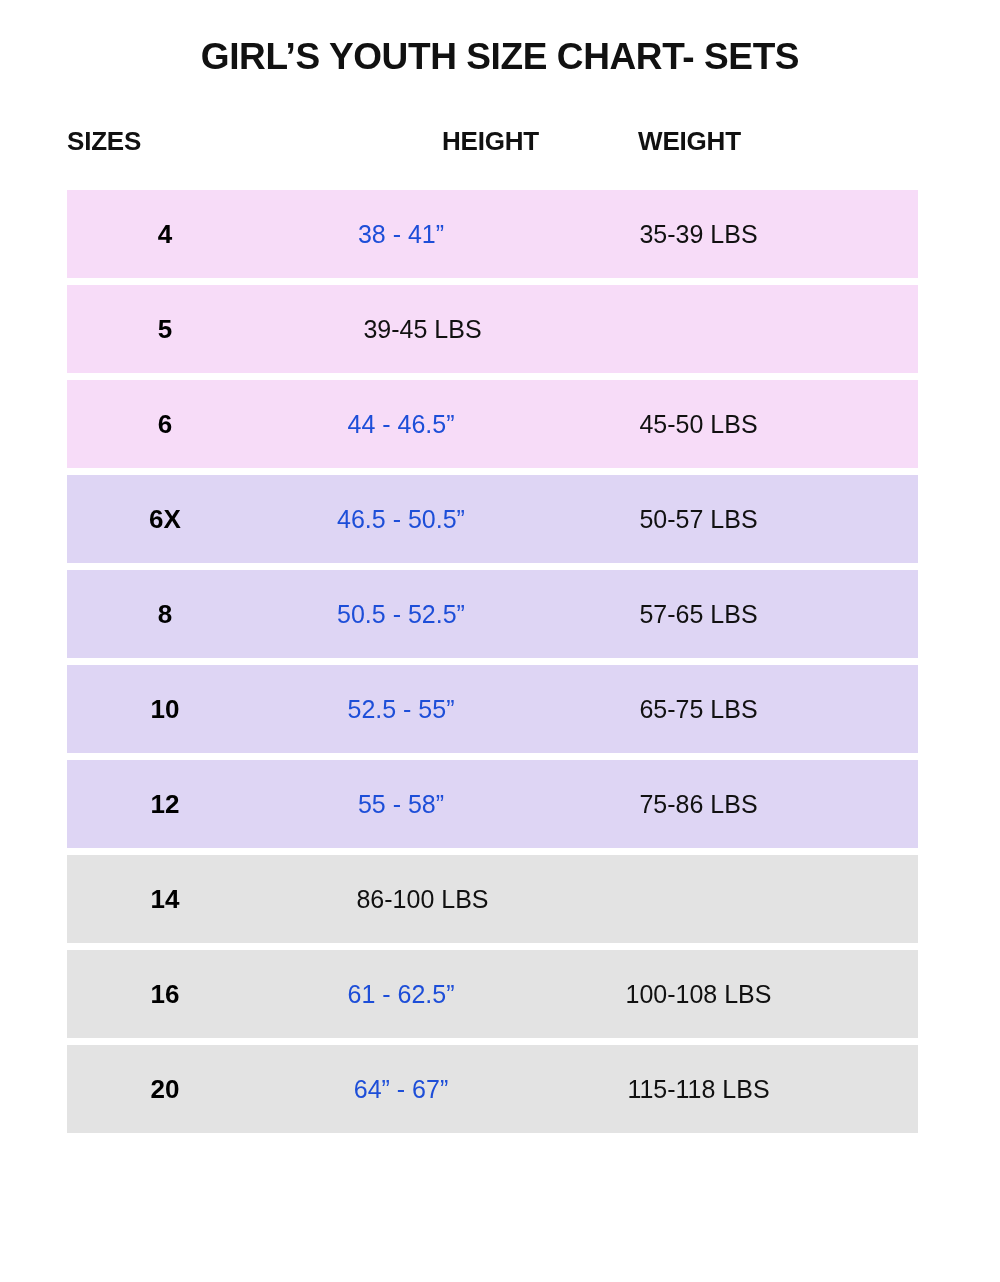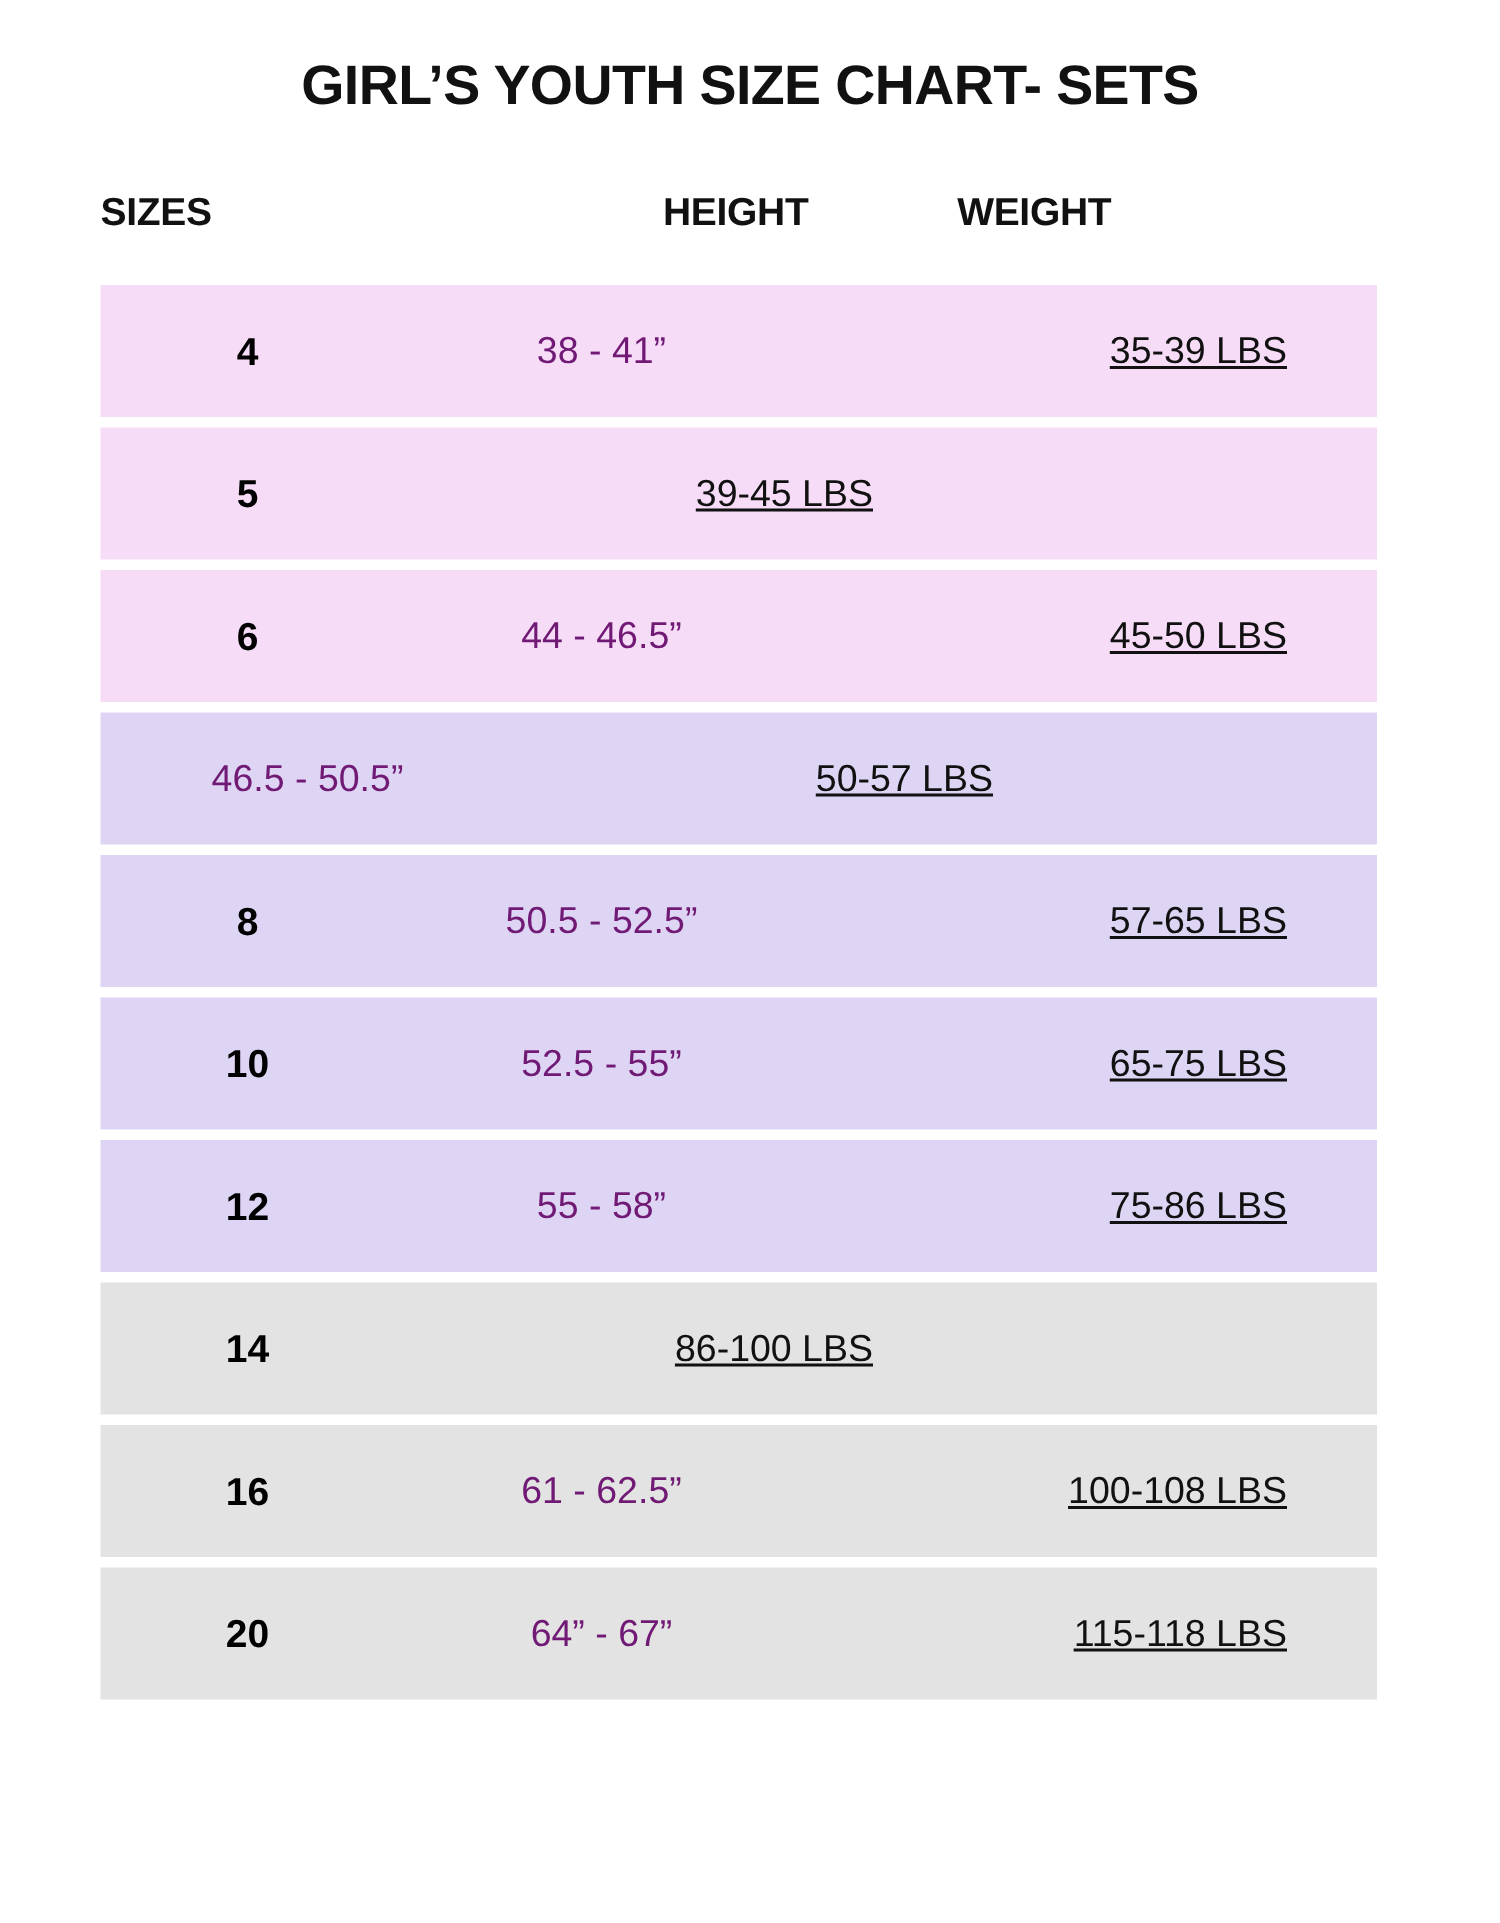--- a/index.html
+++ b/index.html
@@ -90,34 +90,33 @@
     font-size: 26px;
     font-weight: bold;
     color: #000000;
     box-sizing: border-box;
   }
   .cell-height {
     width: 276px;
     text-align: center;
     font-size: 25px;
     font-weight: normal;
-    color: #701a75;
+    color: #1d4ed8;
     box-sizing: border-box;
     white-space: nowrap;
   }
   .cell-weight {
     width: 379px;
-    text-align: right;
+    text-align: center;
     font-size: 25px;
     font-weight: normal;
     color: #111111;
     box-sizing: border-box;
     padding-right: 60px;
     white-space: nowrap;
-    text-decoration: underline;
   }
 </style>
 </head>
 <body>
 
 <div class="chart-wrap">
 
   <div class="chart-title">GIRL’S YOUTH SIZE CHART- SETS</div>
 
   <div class="header-row">
@@ -139,20 +138,21 @@
       <div class="cell-weight">39-45 LBS</div>
     </div>
 
     <div class="table-row band-pink">
       <div class="cell-size">6</div>
       <div class="cell-height">44 - 46.5”</div>
       <div class="cell-weight">45-50 LBS</div>
     </div>
 
     <div class="table-row band-purple">
+      <div class="cell-size">6X</div>
       <div class="cell-height">46.5 - 50.5”</div>
       <div class="cell-weight">50-57 LBS</div>
     </div>
 
     <div class="table-row band-purple">
       <div class="cell-size">8</div>
       <div class="cell-height">50.5 - 52.5”</div>
       <div class="cell-weight">57-65 LBS</div>
     </div>
 

